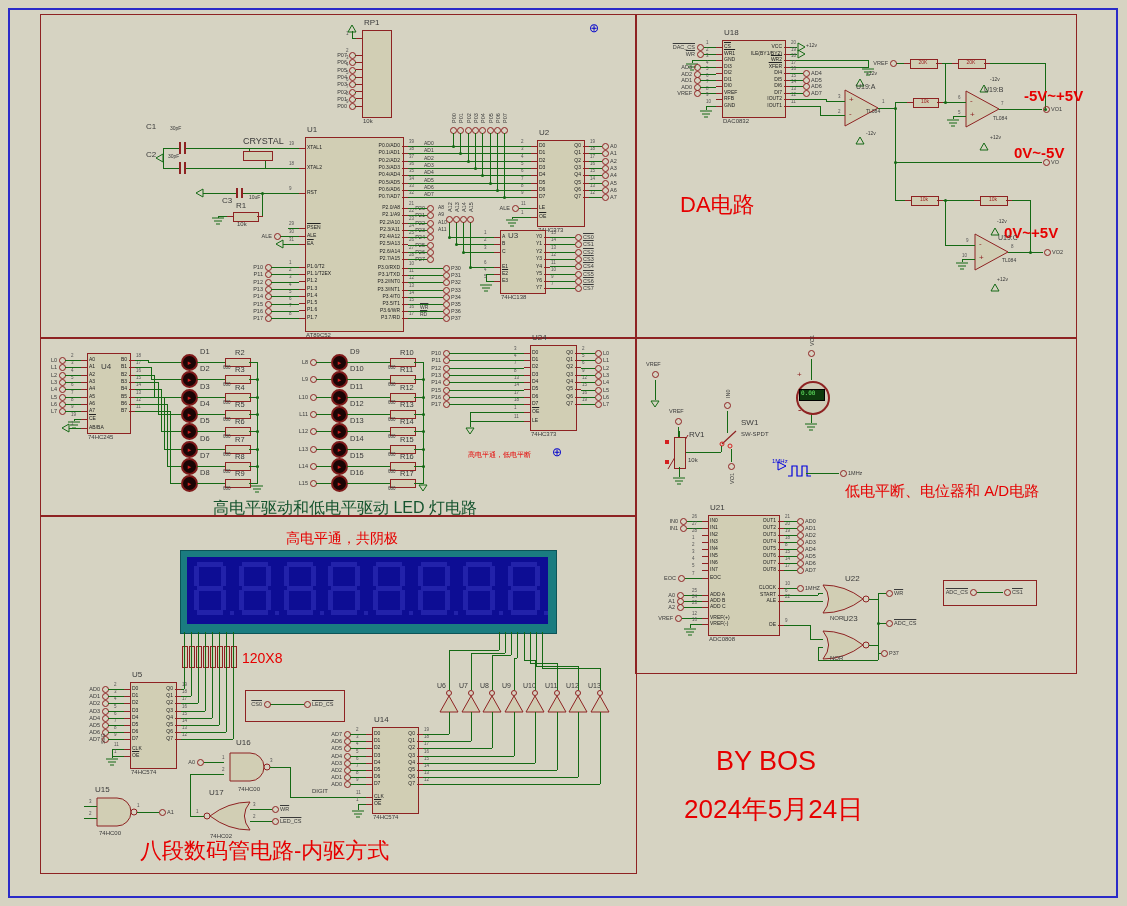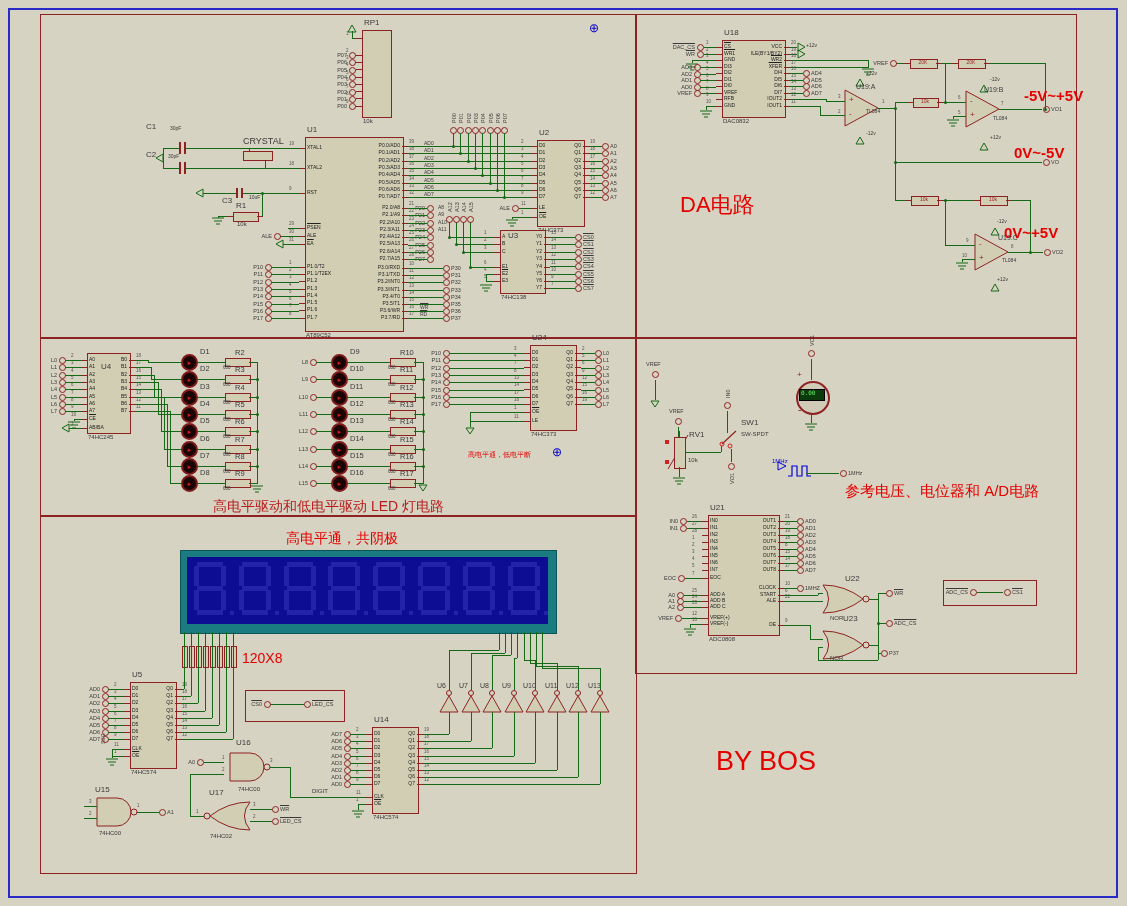--- a/index.html
+++ b/index.html
@@ -1331,27 +1331,29 @@
     <div class="t" style="left: 1004px; top: 225px; font-size: 15px; color: rgb(230, 0, 0); font-weight: bold; position: absolute;">0V~+5V</div>
     <div class="t" style="left: 838px; top: 95px; font-size: 4.5px; color: rgb(85, 85, 85); font-weight: normal; position: absolute;">3</div>
     <div class="t" style="left: 838px; top: 110px; font-size: 4.5px; color: rgb(85, 85, 85); font-weight: normal; position: absolute;">2</div>
     <div class="t" style="left: 882px; top: 100px; font-size: 4.5px; color: rgb(85, 85, 85); font-weight: normal; position: absolute;">1</div>
     <div class="t" style="left: 958px; top: 96px; font-size: 4.5px; color: rgb(85, 85, 85); font-weight: normal; position: absolute;">6</div>
     <div class="t" style="left: 958px; top: 111px; font-size: 4.5px; color: rgb(85, 85, 85); font-weight: normal; position: absolute;">5</div>
     <div class="t" style="left: 1001px; top: 102px; font-size: 4.5px; color: rgb(85, 85, 85); font-weight: normal; position: absolute;">7</div>
     <div class="t" style="left: 966px; top: 239px; font-size: 4.5px; color: rgb(85, 85, 85); font-weight: normal; position: absolute;">9</div>
     <div class="t" style="left: 962px; top: 254px; font-size: 4.5px; color: rgb(85, 85, 85); font-weight: normal; position: absolute;">10</div>
     <div class="t" style="left: 1011px; top: 245px; font-size: 4.5px; color: rgb(85, 85, 85); font-weight: normal; position: absolute;">8</div>
-    <div class="t" style="left: 213px; top: 499px; font-size: 14px; color: #b91c1c; font-weight: normal; position: absolute;">高电平驱动和低电平驱动 LED 灯电路</div>
+    <div class="t" style="left: 213px; top: 499px; font-size: 16px; color: #14532d; font-weight: normal; position: absolute;">高电平驱动和低电平驱动 LED 灯电路</div>
     <div class="t" style="left: 468px; top: 451px; font-size: 7px; color: rgb(230, 0, 0); font-weight: normal; position: absolute;">高电平通，低电平断</div>
     <div class="t" style="left: 286px; top: 531px; font-size: 14px; color: rgb(230, 0, 0); font-weight: normal; position: absolute;">高电平通，共阴极</div>
     <div class="t" style="left: 242px; top: 651px; font-size: 14px; color: rgb(230, 0, 0); font-weight: normal; position: absolute;">120X8</div>
     <div class="t" style="left: 312px; top: 788px; font-size: 6px; color: rgb(58, 58, 58); font-weight: normal; position: absolute;">DIGIT</div>
+    <div class="t" style="left: 140px; top: 839px; font-size: 22px; color: rgb(230, 0, 0); font-weight: normal; position: absolute;">八段数码管电路-内驱方式</div>
     <div class="t" style="left: 716px; top: 747px; font-size: 27px; color: rgb(230, 0, 0); font-weight: normal; position: absolute;">BY BOS</div>
-    <div class="t" style="left: 845px; top: 483px; font-size: 15px; color: rgb(230, 0, 0); font-weight: normal; position: absolute;">参考电压、电位器和 A/D电路</div>
+    <div class="t" style="left: 684px; top: 795px; font-size: 26px; color: rgb(230, 0, 0); font-weight: normal; position: absolute;">2024年5月24日</div>
+    <div class="t" style="left: 845px; top: 483px; font-size: 15px; color: rgb(230, 0, 0); font-weight: normal; position: absolute;">低电平断、电位器和 A/D电路</div>
     <div class="t" style="left: 741px; top: 419px; font-size: 8px; color: rgb(58, 58, 58); font-weight: normal; position: absolute;">SW1</div>
     <div class="t" style="left: 741px; top: 431px; font-size: 6px; color: rgb(58, 58, 58); font-weight: normal; position: absolute;">SW-SPDT</div>
     <div class="t" style="left: 689px; top: 431px; font-size: 8px; color: rgb(58, 58, 58); font-weight: normal; position: absolute;">RV1</div>
     <div class="t" style="left: 688px; top: 457px; font-size: 6px; color: rgb(58, 58, 58); font-weight: normal; position: absolute;">10k</div>
     <div class="t" style="left: 803px; top: 399px; font-size: 4.5px; color: rgb(179, 58, 58); font-weight: normal; position: absolute;">Volts</div>
     <div class="t" style="left: 797px; top: 371px; font-size: 8px; color: rgb(142, 34, 34); font-weight: normal; position: absolute;">+</div>
     <div class="t" style="left: 798px; top: 404px; font-size: 10px; color: rgb(142, 34, 34); font-weight: normal; position: absolute;">-</div>
     <div class="t" style="left: 772px; top: 458px; font-size: 6px; color: rgb(0, 0, 221); font-weight: normal; position: absolute;">1MHz</div>
     <div class="t mono" style="left: 190px; top: 621px; font-size: 7px; color: rgb(11, 36, 36); font-weight: normal; position: absolute;">ABCDEFG DP</div>
     <div class="t mono" style="left: 498px; top: 621px; font-size: 7px; color: rgb(11, 36, 36); font-weight: normal; position: absolute;">12345678</div>

